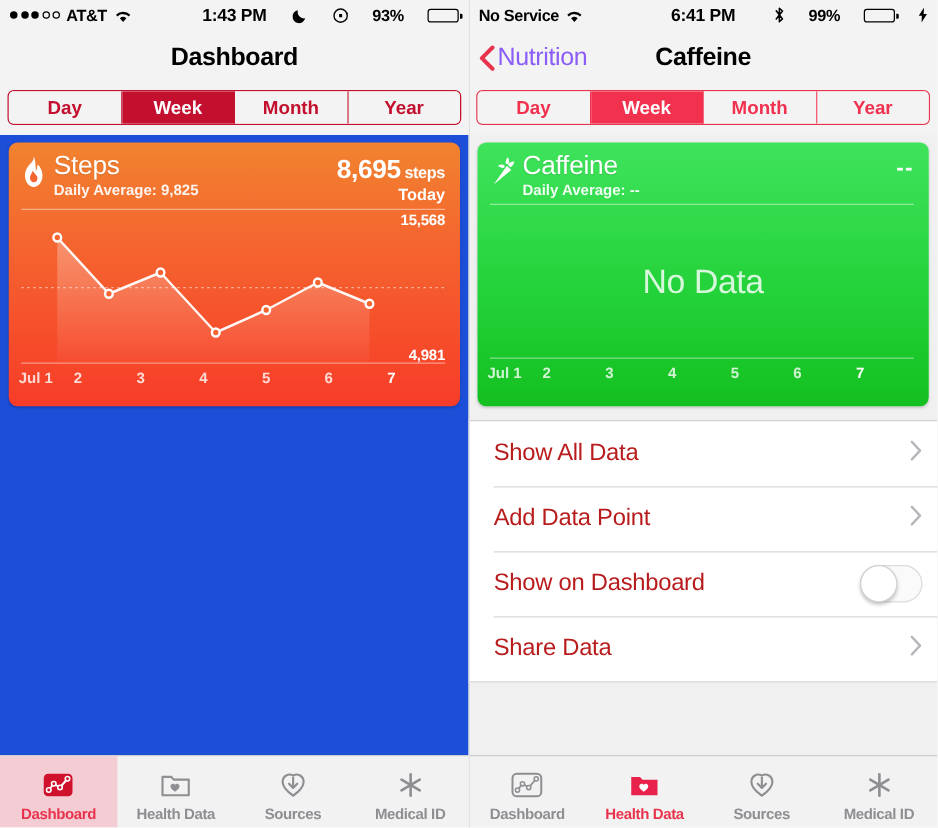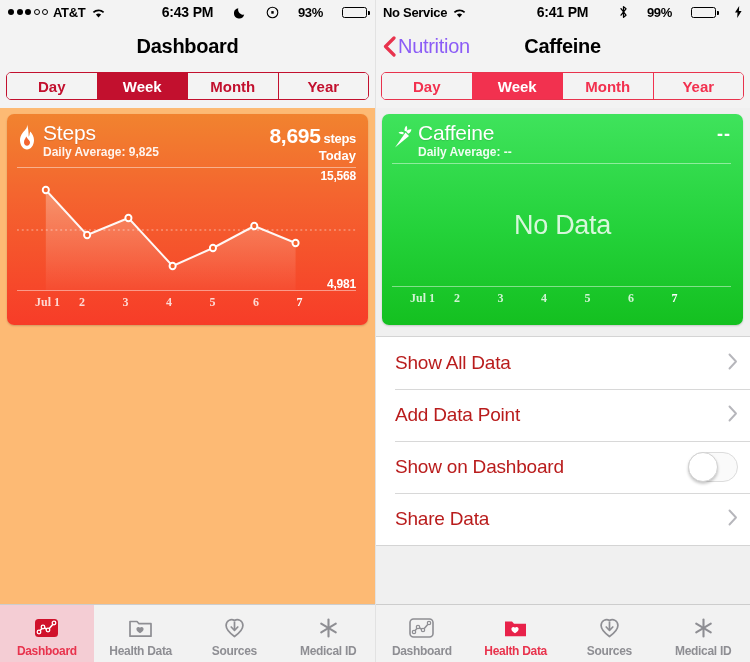--- a/index.html
+++ b/index.html
@@ -82,21 +82,21 @@
   .seg:last-child { border-right: none; }
   .seg.active { background: var(--seg); color: #fff; }
   .left .segmented { --seg: #c2102e; }
   .left .seg { --seg: #c2102e; }
   .right .segmented { --seg: #e8334d; }
   .right .seg { --seg: #f2314f; }
   .right .seg.active { background: #f2314f; }
 
   
   .content { flex: 1 1 auto; position: relative; }
-  .left .content { background: #fdba74; }
+  .left .content { background: #1d4ed8; }
   .right .content { background: #f0f0f0; }
 
   
   .card {
     margin: 6px 7px 0;
     height: 211px;
     border-radius: 7px;
     position: relative;
     overflow: hidden;
     color: #fff;
@@ -136,21 +136,21 @@
   .plot svg { position: absolute; inset: 0; width: 100%; height: 100%; }
 
   .nodata {
     position: absolute; inset: 0; display: flex;
     align-items: center; justify-content: center;
     font-size: 27px; color: rgba(255,255,255,0.82); font-weight: 400;
     letter-spacing: -0.3px;
   }
 
   .xaxis {
-    display: flex; padding: 4px 28px 0; height: 24px; font-family: Liberation Serif, serif;
+    display: flex; padding: 4px 8px 0; height: 24px;
   }
   .xtick {
     flex: 1; font-size: 12px; font-weight: bold;
     color: rgba(255,255,255,0.8); text-align: left;
   }
   .xtick.today { color: #fff; }
   .xtick:first-child { flex: 0 0 44px; }
 
   
   .list { margin-top: 11px; background: #fff; border-top: 1px solid #d4d4d4; border-bottom: 1px solid #d4d4d4; }
@@ -214,21 +214,21 @@
             <i class="dot hollow"></i>
         </span>
         <span class="carrier">AT&amp;T</span>
         <span class="wifi">
           <svg width="15" height="11" viewBox="0 0 15 11">
               <path d="M7.5 10.5 4.9 7.6a4 4 0 0 1 5.2 0z" fill="#000"></path>
               <path d="M7.5 4.3c1.7 0 3.3.65 4.5 1.8l1.2-1.35A8.3 8.3 0 0 0 7.5 2.4a8.3 8.3 0 0 0-5.7 2.35L3 6.1A6.5 6.5 0 0 1 7.5 4.3z" fill="#000"></path>
             </svg>
         </span>
       </div>
-      <div class="sb-center">6:43 PM</div>
+      <div class="sb-center">1:43 PM</div>
       <div class="sb-right">
         <span class="ic">
           <svg width="13" height="13" viewBox="0 0 13 13">
               <path d="M10.2 8.6A5.1 5.1 0 0 1 4.3 2.2 5.2 5.2 0 1 0 10.2 8.6z" fill="#000"></path>
             </svg>
         </span>
         <span class="ic">
           <svg width="13" height="13" viewBox="0 0 13 13">
               <circle cx="6.5" cy="6.5" r="5.3" fill="none" stroke="#000" stroke-width="1.1"></circle>
               <path d="M5.3 5.1h2.4v2.6H5.3z" fill="#000"></path>

